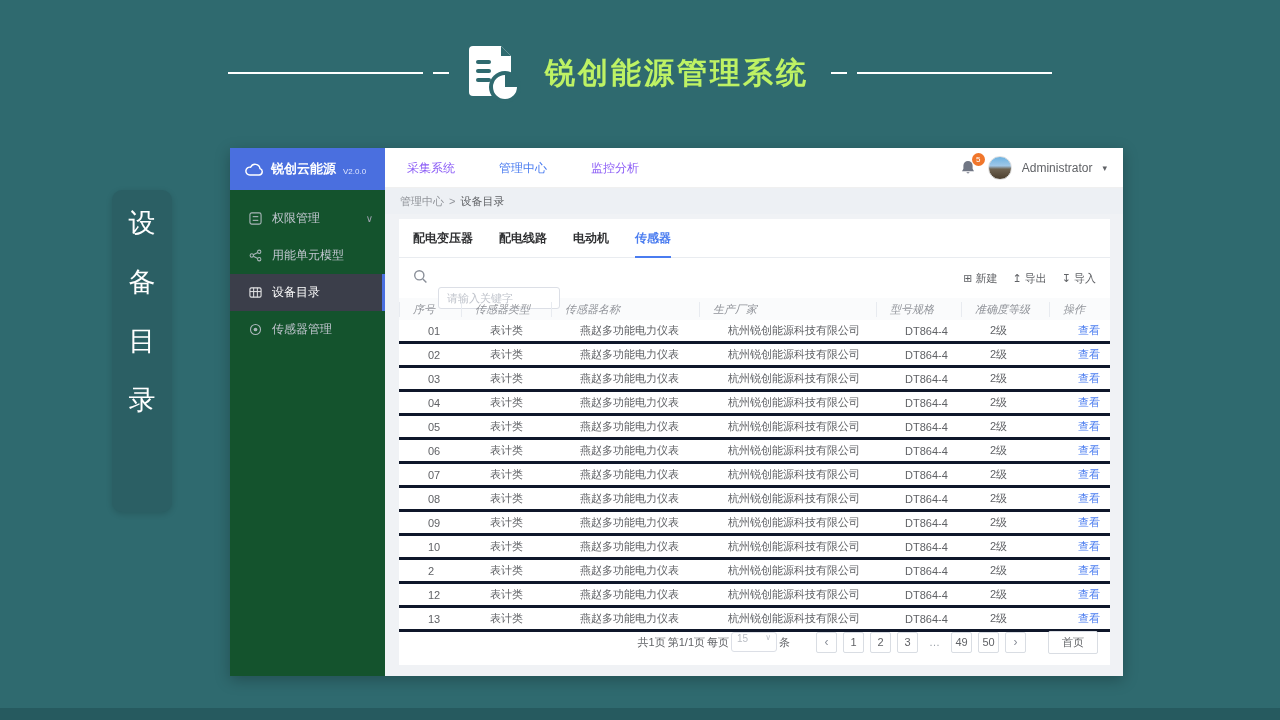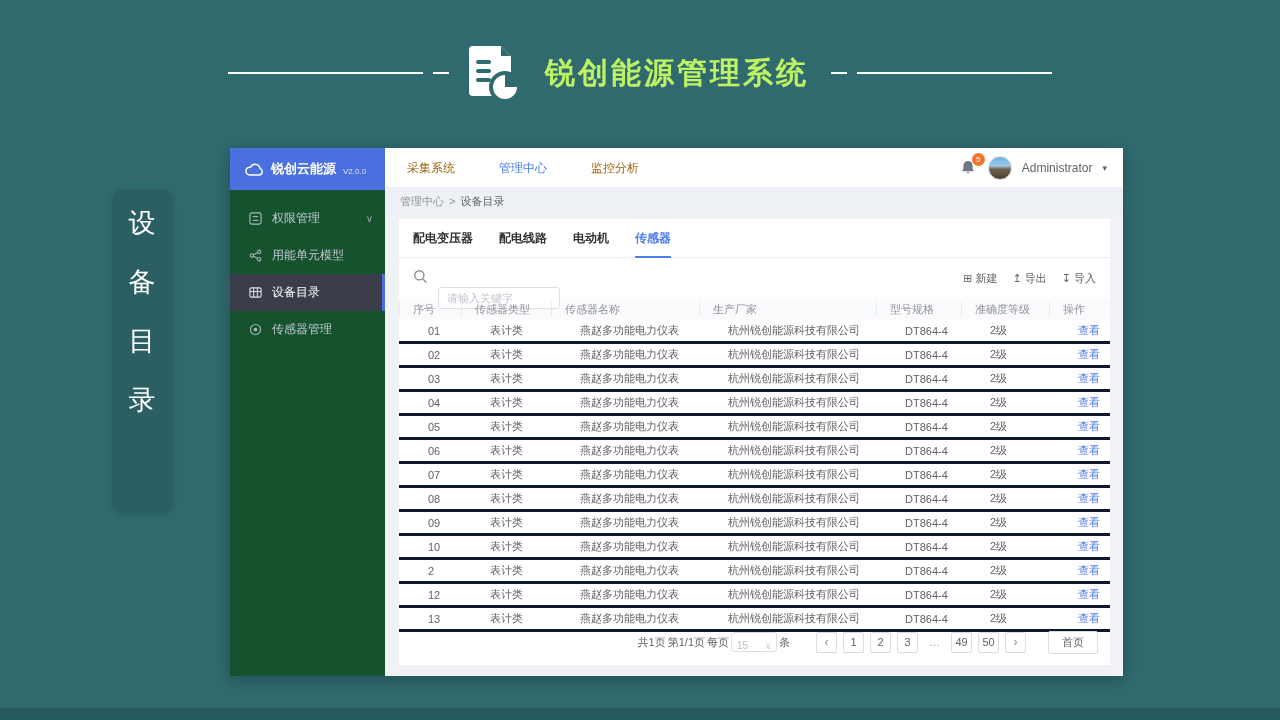--- a/index.html
+++ b/index.html
@@ -30,21 +30,21 @@
   .logo-bar .logo-ver { color:#dfe6ff; font-size:8px; margin-top:4px; }
   .menu { padding-top:10px; }
   .menu-item { height:37px; display:flex; align-items:center; padding:0 12px 0 18px; gap:10px; color:#c3c7d1; font-size:12px; cursor:default; }
   .menu-item .mi-icon { width:14px; height:14px; flex:0 0 14px; opacity:.85; display:flex; align-items:center; justify-content:center; }
   .menu-item .chev { margin-left:auto; font-size:10px; color:#9da2af; }
   .menu-item.active { background:#3b3e4a; color:#ffffff; border-right:3px solid #4a6fdf; }
 
   
   .main { position:absolute; left:155px; top:0; right:0; bottom:0; }
   .topbar { height:40px; background:#ffffff; display:flex; align-items:center; border-bottom:1px solid #f0f0f0; }
-  .nav-item { padding:0 22px; font-size:12px; color:#a16207; line-height:40px; }
+  .nav-item { padding:0 22px; font-size:12px; color:#8b5cf6; line-height:40px; }
   .nav-item.active { color:#4a7cf0; }
   .topbar-right { margin-left:auto; display:flex; align-items:center; gap:10px; padding-right:16px; }
   .bell-wrap { position:relative; width:18px; height:18px; }
   .badge { position:absolute; top:-6px; right:-7px; min-width:13px; height:13px; background:#f0762b; color:#fff; font-size:8px;
     border-radius:7px; display:flex; align-items:center; justify-content:center; padding:0 2px; }
   .avatar { width:24px; height:24px; border-radius:50%; border:1px solid #e0e0e0;
     background:linear-gradient(180deg,#6db3e2 0%,#9fc7e8 40%,#6e6250 55%,#4c3f2e 100%); }
   .user-name { font-size:12px; color:#606266; }
   .user-caret { font-size:9px; color:#606266; }
 
@@ -63,31 +63,31 @@
   .search-input::placeholder { color:#c0c4cc; }
   .tool-btns { margin-left:auto; display:flex; align-items:center; gap:15px; }
   .tool-btn { display:flex; align-items:center; gap:3px; font-size:11px; color:#606266; }
   .tool-btn .t-ico { font-size:11px; color:#606266; }
 
   
   .tbl { margin:0; }
   .trow { display:grid; grid-template-columns:62px 90px 148px 177px 85px 88px 1fr; align-items:center; height:24px; }
   .trow > div { padding-left:13px; font-size:11px; white-space:nowrap; overflow:hidden; }
   .thead { background:#fafbfc; height:22px; }
-  .thead > div { color:#909399; border-left:1px solid #e8ebf0; font-size:11px; }
+  .thead > div { color:#909399; border-left:1px solid #e8ebf0; font-size:11px;font-style:italic; }
   .tbody-row { border-bottom:3px solid #0f172a; color:#606266;padding-left:16px; }
   .op-cell a { text-decoration:none; font-size:11px; margin-right:8px; }
   .op-view { color:#4a7cf0; }
   .op-del { color:#f25e5e; }
 
   
   .tfoot { position:absolute; left:0; right:0; bottom:0; height:46px; display:flex; align-items:center; justify-content:flex-end;
     padding-right:12px; gap:26px; }
   .stats { display:flex; align-items:center; gap:2px; font-size:11px; color:#606266; }
-  .per-select { width:46px; height:20px; border:1px solid #dcdfe6; border-radius:3px; display:flex; align-items:flex-end;
+  .per-select { width:46px; height:20px; border:1px solid #dcdfe6; border-radius:3px; display:flex; align-items:flex-start;
     justify-content:space-between; padding:0 5px; color:#b9bdc4; font-size:10px; }
   .per-select .sel-caret { font-size:8px; color:#c0c4cc; }
   .pager { display:flex; align-items:center; gap:6px; }
   .pg-btn { min-width:21px; height:21px; border:1px solid #d9dde3; border-radius:2px; background:#fff; display:flex;
     align-items:center; justify-content:center; font-size:11px; color:#606266; padding:0 3px; }
   .pg-arrow { font-size:12px; color:#8a8f99; }
   .pg-ellipsis { border:none; color:#9aa0a8; }
   .first-btn { width:50px; height:23px; border:1px solid #d9dde3; border-radius:2px; background:#fff; display:flex;
     align-items:center; justify-content:center; font-size:11px; color:#606266; margin-left:16px; }
 </style>

